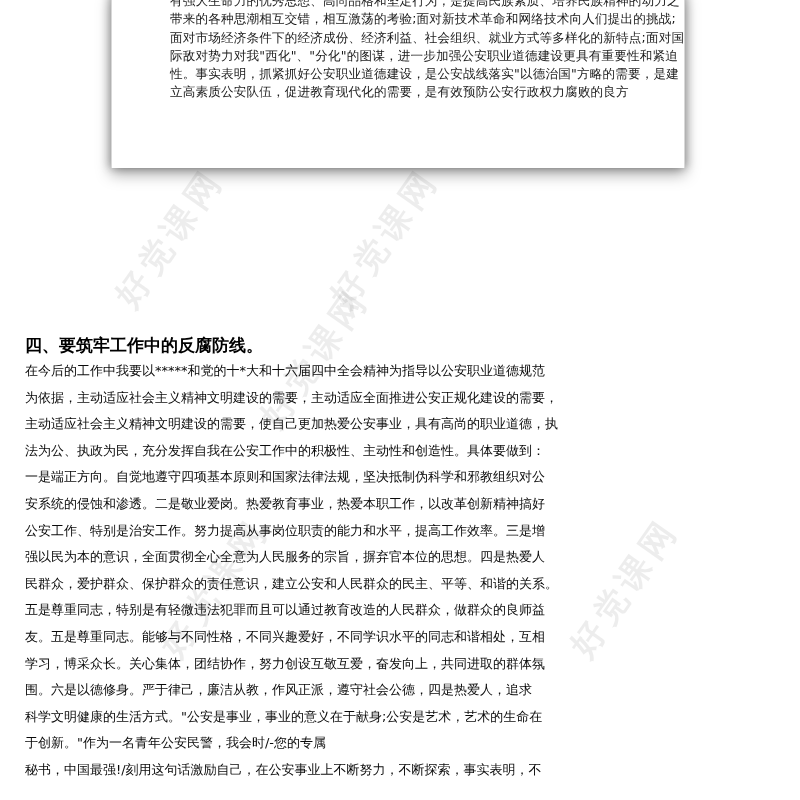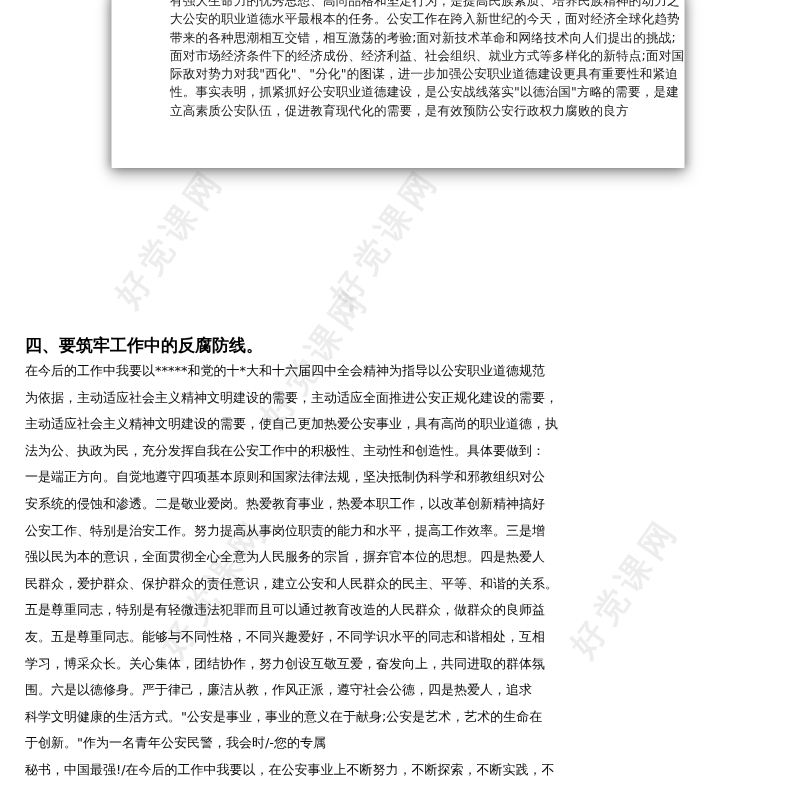--- a/index.html
+++ b/index.html
@@ -68,21 +68,20 @@
     .body-text .ln { display: block; white-space: nowrap; }
   </style>
 </head>
 <body>
 
 <div class="page">
 
   <div class="card">
     <div class="card-text">
       <span class="ln">有强大生命力的优秀思想、高尚品格和坚定行为，是提高民族素质、培养民族精神的动力之</span>
-      <span class="ln">大公安的职业道德水平最根本的任务。公安工作在跨入新世纪的今天，面对经济全球化趋势</span>
       <span class="ln">带来的各种思潮相互交错，相互激荡的考验;面对新技术革命和网络技术向人们提出的挑战;</span>
       <span class="ln">面对市场经济条件下的经济成份、经济利益、社会组织、就业方式等多样化的新特点;面对国</span>
       <span class="ln">际敌对势力对我"西化"、"分化"的图谋，进一步加强公安职业道德建设更具有重要性和紧迫</span>
       <span class="ln">性。事实表明，抓紧抓好公安职业道德建设，是公安战线落实"以德治国"方略的需要，是建</span>
       <span class="ln">立高素质公安队伍，促进教育现代化的需要，是有效预防公安行政权力腐败的良方</span>
     </div>
   </div>
 
   <div class="wm" style="left:105px; top:290px;">好党课网</div>
   <div class="wm" style="left:320px; top:290px;">好党课网</div>
@@ -101,17 +100,17 @@
       <span class="ln">安系统的侵蚀和渗透。二是敬业爱岗。热爱教育事业，热爱本职工作，以改革创新精神搞好</span>
       <span class="ln">公安工作、特别是治安工作。努力提高从事岗位职责的能力和水平，提高工作效率。三是增</span>
       <span class="ln">强以民为本的意识，全面贯彻全心全意为人民服务的宗旨，摒弃官本位的思想。四是热爱人</span>
       <span class="ln">民群众，爱护群众、保护群众的责任意识，建立公安和人民群众的民主、平等、和谐的关系。</span>
       <span class="ln">五是尊重同志，特别是有轻微违法犯罪而且可以通过教育改造的人民群众，做群众的良师益</span>
       <span class="ln">友。五是尊重同志。能够与不同性格，不同兴趣爱好，不同学识水平的同志和谐相处，互相</span>
       <span class="ln">学习，博采众长。关心集体，团结协作，努力创设互敬互爱，奋发向上，共同进取的群体氛</span>
       <span class="ln">围。六是以德修身。严于律己，廉洁从教，作风正派，遵守社会公德，四是热爱人，追求</span>
       <span class="ln">科学文明健康的生活方式。"公安是事业，事业的意义在于献身;公安是艺术，艺术的生命在</span>
       <span class="ln">于创新。"作为一名青年公安民警，我会时/-您的专属</span>
-      <span class="ln">秘书，中国最强!/在今后的工作中我要以，在公安事业上不断努力，不断探索，不断实践，不</span>
+      <span class="ln">秘书，中国最强!/刻用这句话激励自己，在公安事业上不断努力，不断探索，事实表明，不</span>
     </div>
   </div>
 
 </div>
 
 </body></html>

